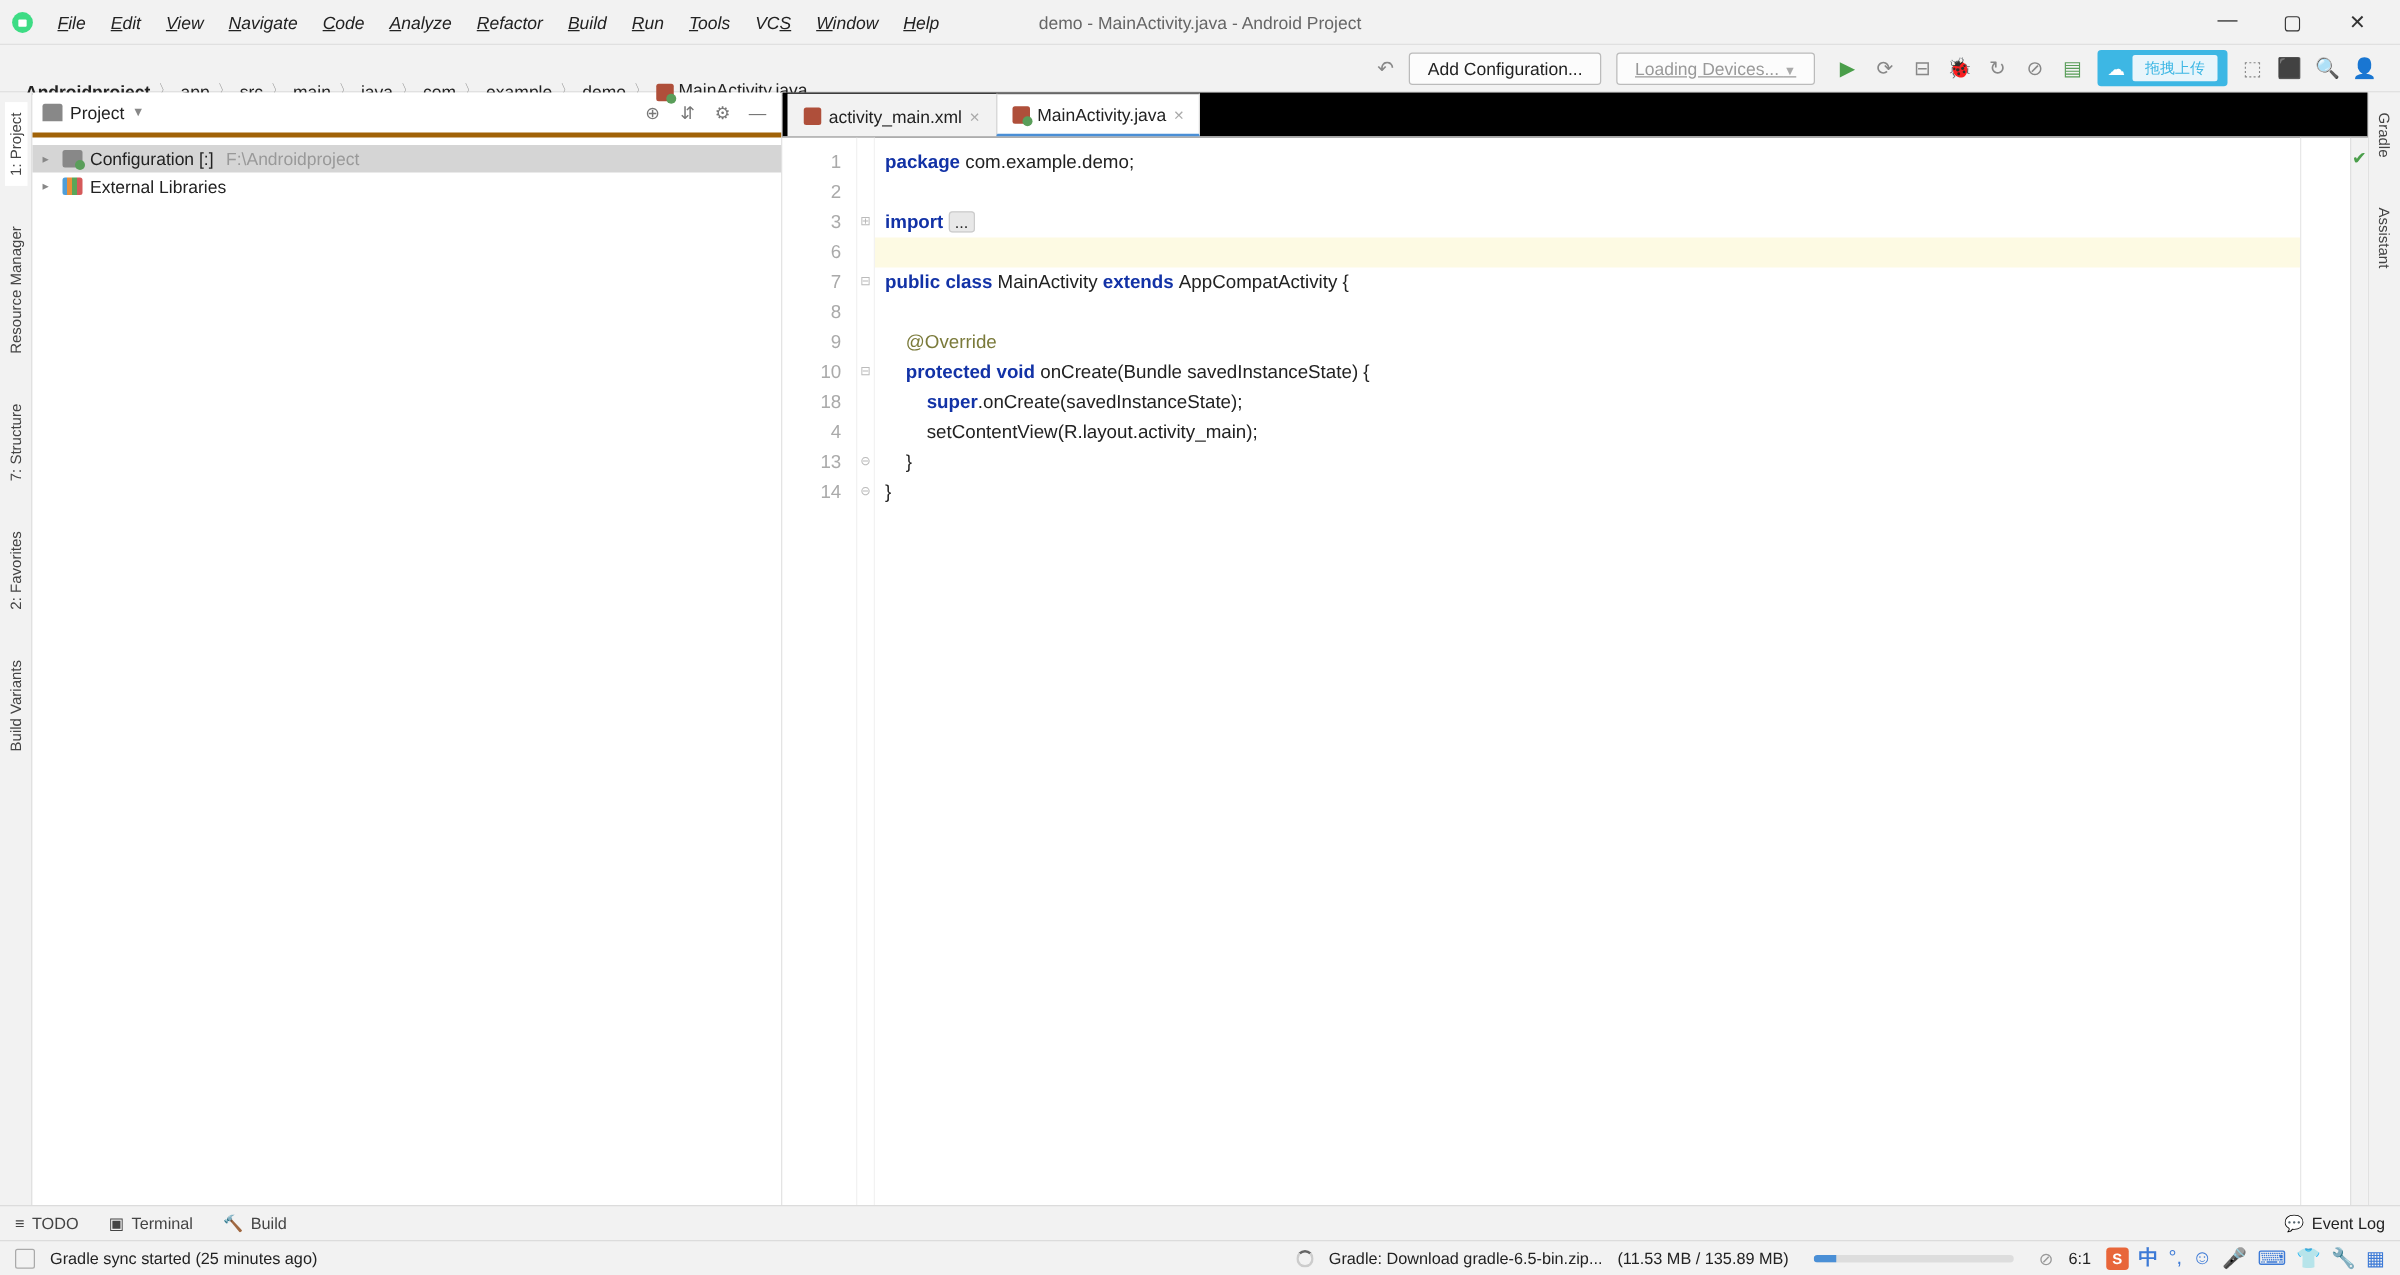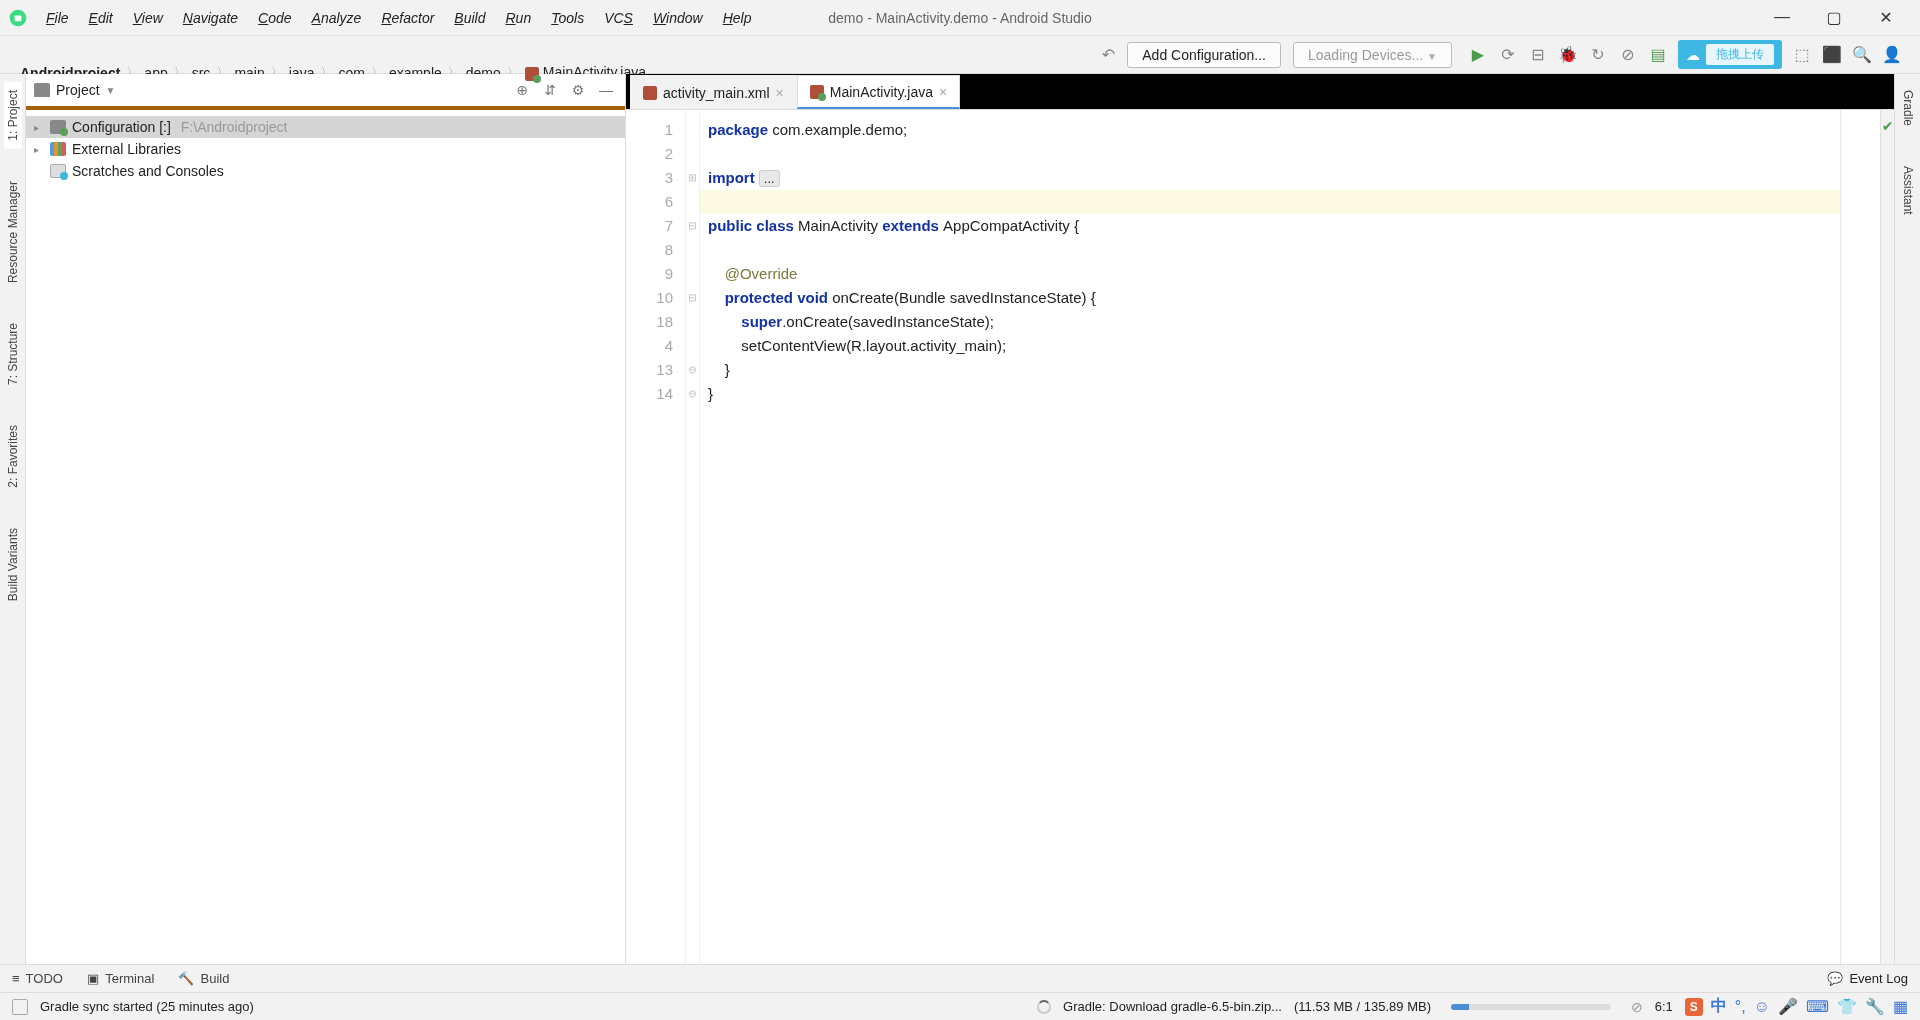--- a/index.html
+++ b/index.html
@@ -19,21 +19,21 @@
 .navbar { height:38px; background:#f2f2f2; display:flex; align-items:center; padding:0 16px; border-bottom:1px solid #dcdcdc; }
 .breadcrumb { display:flex; align-items:center; gap:2px; font-size:14px;margin-top:36px; }
 .breadcrumb .crumb { padding:2px 4px; }
 .breadcrumb .crumb.bold { font-weight:600; }
 .breadcrumb .sep { color:#999; font-size:12px; }
 .breadcrumb .file-icon { width:14px; height:14px; background:#af4f3a; border-radius:2px; display:inline-block; margin-right:4px; vertical-align:middle; position:relative; }
 .breadcrumb .file-icon::after { content:""; position:absolute; bottom:-2px; right:-2px; width:8px; height:8px; background:#5a9e5a; border-radius:50%; }
 .nav-spacer { flex:1; }
 .nav-btn { font-size:16px; color:#888; padding:4px 6px; cursor:pointer; }
 .config-dd { border:1px solid #bbb; background:#fcfcfc; padding:4px 14px; border-radius:3px; margin:0 6px; cursor:pointer; }
-.config-dd.loading { color:#999; }
+.config-dd.loading { color:#999;text-decoration:underline; }
 .toolbar-icons { display:flex; gap:6px; align-items:center; margin-left:8px; }
 .toolbar-icons span { width:24px; height:24px; display:flex; align-items:center; justify-content:center; color:#888; font-size:16px; cursor:pointer; }
 .cloud-btn { background:#3db7e4; padding:4px 8px; border-radius:3px; color:#fff; display:flex; align-items:center; gap:6px; margin-left:8px; }
 .cloud-btn .upload-label { background:#e8f5fb; color:#3db7e4; padding:2px 10px; border-radius:2px; font-size:12px; }
 
 
 .main { display:flex; height:calc(100% - 36px - 38px - 28px - 28px); }
 .left-gutter { width:26px; background:#f2f2f2; border-right:1px solid #dcdcdc; display:flex; flex-direction:column; align-items:center; padding-top:8px; gap:24px; }
 .left-gutter .vtab { writing-mode:vertical-rl; transform:rotate(180deg); font-size:12px; color:#444; padding:8px 2px; cursor:pointer; display:flex; align-items:center; gap:4px; }
 .left-gutter .vtab.active { background:#fff; }
@@ -119,21 +119,21 @@
       <span><u>C</u>ode</span>
       <span><u>A</u>nalyze</span>
       <span><u>R</u>efactor</span>
       <span><u>B</u>uild</span>
       <span><u>R</u>un</span>
       <span><u>T</u>ools</span>
       <span>VC<u>S</u></span>
       <span><u>W</u>indow</span>
       <span><u>H</u>elp</span>
     </div>
-  <div class="title-text">demo - MainActivity.demo - Android Studio</div>
+  <div class="title-text">demo - MainActivity.java - Android Project</div>
   <div class="win-controls">
     <span>—</span>
     <span>▢</span>
     <span>✕</span>
   </div>
 </div>
 
 <div class="navbar">
   <div class="breadcrumb" id="breadcrumb">
       <span class="crumb bold">Androidproject</span>
@@ -204,26 +204,20 @@
         <div class="tree-row sel" style="padding-left:8px">
      <span class="arrow">▸</span>
      <span class="ticon proj"></span>
      <span>Configuration [:]</span>
      <span class="path">F:\Androidproject</span>
    </div>
         <div class="tree-row" style="padding-left:8px">
      <span class="arrow">▸</span>
      <span class="ticon lib"></span>
      <span>External Libraries</span>
-
-   </div>
-        <div class="tree-row" style="padding-left:8px">
-     <span class="arrow">&nbsp;</span>
-     <span class="ticon scratch"></span>
-     <span>Scratches and Consoles</span>
 
    </div>
       </div>
   </div>
 
   <div class="editor-area">
     <div class="tabs" id="tabs">
         <div class="tab">
      <span class="tab-icon xml"></span>
      <span>activity_main.xml</span>

